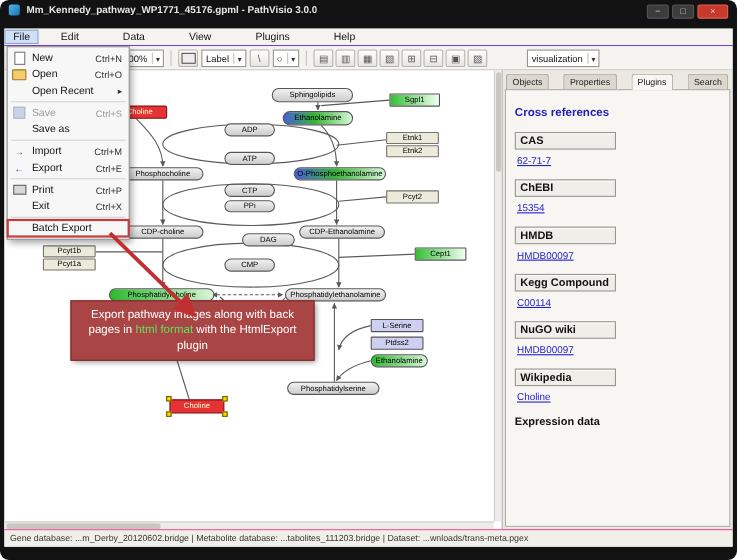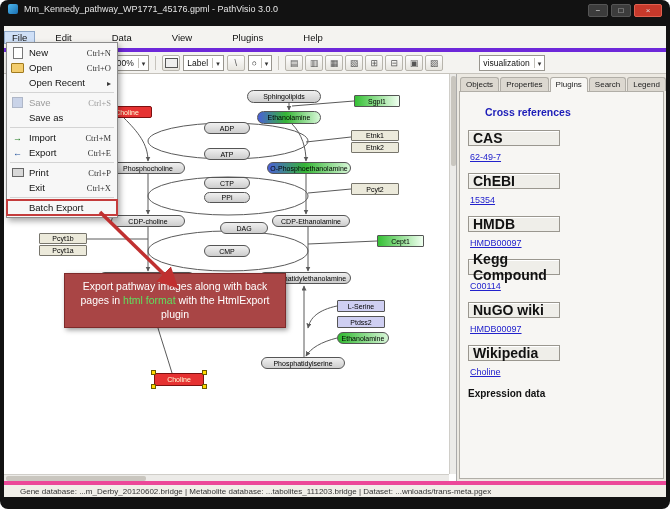--- a/index.html
+++ b/index.html
@@ -1,25 +1,25 @@
 <!DOCTYPE html>
 <html><head>
 <meta charset="utf-8">
 <style>
 *{margin:0;padding:0;box-sizing:border-box;}
 html,body{width:670px;height:509px;background:#fff;font-family:"Liberation Sans",sans-serif;}
 .window{position:relative;width:670px;height:509px;background:#121212;border-radius:8px;overflow:hidden;}
 .titlebar{height:26px;display:flex;align-items:flex-start;padding:4px 8px 0 8px;color:#e6e6e6;font-size:9px;gap:6px;}
 .app-icon{width:10px;height:10px;border-radius:2px;background:linear-gradient(135deg,#4db8f0,#1b6fb0);flex:none;}
-.title-text{white-space:nowrap;overflow:hidden;}
+.title-text{white-space:nowrap;overflow:hidden;font-weight:bold;}
 .win-btns{margin-left:auto;display:flex;gap:3px;}
 .wbtn{width:20px;height:13px;border-radius:2px;background:#3c3c3c;border:1px solid #555;color:#ddd;font-size:8px;line-height:11px;text-align:center;cursor:default;}
 .wbtn.close{background:#c6392b;border-color:#e0604f;width:28px;}
 .inner{position:absolute;left:4px;top:26px;right:4px;bottom:12px;background:#ece9e2;display:flex;flex-direction:column;}
-.menubar{height:26px;background:#f4f3f0;border-bottom:4px solid #6d28d9;display:flex;align-items:center;font-size:9.5px;color:#111;}
+.menubar{height:16px;background:#f4f3f0;border-bottom:1px solid #6d28d9;display:flex;align-items:center;font-size:9.5px;color:#111;}
 .mbitem{padding:1px 20px;cursor:default;}
 .mbitem.open{background:#cfe0f7;border:1px solid #8fa8c8;padding:0 7px;}
 .toolbar{height:22px;background:#f4f3f0;border-bottom:1px solid #c6c3bc;display:flex;align-items:center;padding:0 4px;gap:3px;font-size:8.5px;}
 .tgroup{display:flex;gap:2px;align-items:center;}
 .tbtn{width:18px;height:16px;border:1px solid #b7b4ac;border-radius:2px;background:linear-gradient(#fefefe,#e7e5df);display:flex;align-items:center;justify-content:center;font-size:9px;color:#555;cursor:default;}
 .tsep{width:1px;height:14px;background:#c6c3bc;margin:0 3px;}
 .tlabel{color:#222;margin-left:2px;}
 .combo{height:16px;border:1px solid #98958e;background:#fff;display:flex;align-items:center;padding:0 3px;gap:4px;font-size:8.5px;color:#111;cursor:default;}
 .combo .arr{border-left:1px solid #c2c0ba;padding-left:3px;}
 .arr::before{content:"▾";font-size:7px;color:#333;}
@@ -38,35 +38,35 @@
 .gene-green{border-radius:1px;background:linear-gradient(90deg,#35c035,#f0fff0);}
 .gene-purple{border-radius:1px;background:#cfcff2;}
 .handle{position:absolute;width:5px;height:5px;background:#ffd900;border:1px solid #6b5b00;z-index:2;}
 .handle.tl{left:-4px;top:-4px;}.handle.tr{right:-4px;top:-4px;}
 .handle.bl{left:-4px;bottom:-4px;}.handle.br{right:-4px;bottom:-4px;}
 .vsb{position:absolute;top:0;right:0;bottom:7px;width:7px;background:#ecebe8;border-left:1px solid #d0cec9;z-index:3;}
 .vsb .thumb{position:absolute;top:2px;left:1px;width:5px;height:90px;background:#c9c6bf;border-radius:2px;}
 .hsb{position:absolute;left:0;right:7px;bottom:0;height:7px;background:#ecebe8;border-top:1px solid #d0cec9;z-index:3;}
 .hsb .thumb{position:absolute;left:2px;top:1px;height:5px;width:140px;background:#c9c6bf;border-radius:2px;}
 .sidepanel{width:209px;display:flex;flex-direction:column;background:#ece9e2;}
-.sptabs{display:flex;align-items:flex-end;height:17px;padding:2px 2px 0 3px;gap:1px;font-size:8px;color:#222;}
+.sptabs{display:flex;align-items:flex-end;height:17px;padding:2px 2px 0 3px;gap:13px;font-size:8px;color:#222;}
 .tab{padding:2px 5px;border:1px solid #b1aea7;border-bottom:none;background:#dcd8d0;border-radius:3px 3px 0 0;cursor:default;white-space:nowrap;}
 .tab.active{background:#f7f6f3;position:relative;top:1px;padding-bottom:3px;}
 .sp-body{flex:1;margin:0 2px 2px 2px;background:#f7f6f3;border:1px solid #b1aea7;padding:8px 8px 4px 8px;overflow:hidden;}
-.sp-head{color:#1c1cb8;font-weight:bold;font-size:10.5px;margin:6px 0 12px 17px;}
+.sp-head{color:#1c1cb8;font-weight:bold;font-size:10.5px;margin:6px 0 12px 0;}
 .sec{margin-bottom:9px;}
-.sec-h{width:92px;height:16px;background:#efeee9;border:1px solid #9a978f;box-shadow:inset 0 1px #fff;font-size:14px;font-weight:bold;color:#111;display:flex;align-items:center;padding:0 4px;}
+.sec-h{width:92px;height:16px;background:#efeee9;border:1px solid #9a978f;box-shadow:inset 0 1px #fff;font-size:10px;font-weight:bold;color:#111;display:flex;align-items:center;padding:0 4px;}
 .sec-v{display:inline-block;font-size:9px;color:#2222cc;text-decoration:underline;margin:4px 0 0 2px;cursor:pointer;}
 .sec-v.plain{color:#222;text-decoration:none;cursor:default;}
 .sp-foot{font-weight:bold;font-size:10px;color:#111;margin-top:4px;}
-.statusbar{height:16px;background:#f1efe9;border-top:4px solid #ec4899;display:flex;align-items:center;padding:0 16px;font-size:8px;color:#333;white-space:nowrap;overflow:hidden;}
+.statusbar{height:16px;background:#f1efe9;border-top:1px solid #ec4899;display:flex;align-items:center;padding:0 5px;font-size:8px;color:#333;white-space:nowrap;overflow:hidden;}
 .filemenu{position:absolute;left:6px;top:42px;width:112px;background:#f7f7f7;border:1px solid #8c8c8c;box-shadow:2px 3px 6px rgba(0,0,0,.35);z-index:50;padding:2px 0;}
 .mitem{display:flex;align-items:center;height:15px;padding:0 6px 0 4px;gap:5px;font-size:9.5px;color:#111;cursor:default;text-align:right;}
 .mlab{white-space:nowrap;}
-.msc{margin-left:auto;font-size:8.5px;color:#333;font-family:Liberation Serif, serif;}
+.msc{margin-left:auto;font-size:8.5px;color:#333;}
 .mitem.dis .mlab,.mitem.dis .msc{color:#9b9b9b;}
 .mitem.hl{outline:2px solid #c43c3c;outline-offset:-1px;}
 .msep{height:1px;background:#d4d4d4;margin:2px 3px;}
 .mic{width:13px;height:11px;display:flex;align-items:center;justify-content:center;flex:none;}
 .new-file-icon::before{content:"";display:block;width:8px;height:10px;background:#fff;border:1px solid #777;}
 .open-folder-icon::before{content:"";display:block;width:11px;height:8px;background:#f3cd6e;border:1px solid #a07a1e;border-radius:1px;}
 .save-icon::before{content:"";display:block;width:9px;height:9px;background:#93a8d8;border:1px solid #5a6a90;}
 .dis .save-icon::before{opacity:.45;}
 .import-icon::before{content:"→";font-size:9px;color:#1f7a1f;}
 .export-icon::before{content:"←";font-size:9px;color:#1f4f9a;}
@@ -228,21 +228,21 @@
         <div class="sptabs" id="sptabs">
             <span class="tab">Objects</span>
             <span class="tab">Properties</span>
             <span class="tab active">Plugins</span>
             <span class="tab">Search</span>
             <span class="tab">Legend</span>
           </div>
         <div class="sp-body">
           <div class="sp-head">Cross references</div>
           <div id="spsecs">
-              <div class="sec"><div class="sec-h">CAS</div><a class="sec-v">62-49-7</a></div>
+              <div class="sec"><div class="sec-h">CAS</div><a class="sec-v">62-71-7</a></div>
               <div class="sec"><div class="sec-h">ChEBI</div><a class="sec-v">15354</a></div>
               <div class="sec"><div class="sec-h">HMDB</div><a class="sec-v">HMDB00097</a></div>
               <div class="sec"><div class="sec-h">Kegg Compound</div><a class="sec-v">C00114</a></div>
               <div class="sec"><div class="sec-h">NuGO wiki</div><a class="sec-v">HMDB00097</a></div>
               <div class="sec"><div class="sec-h">Wikipedia</div><a class="sec-v">Choline</a></div>
             </div>
           <div class="sp-foot">Expression data</div>
         </div>
       </div>
 

